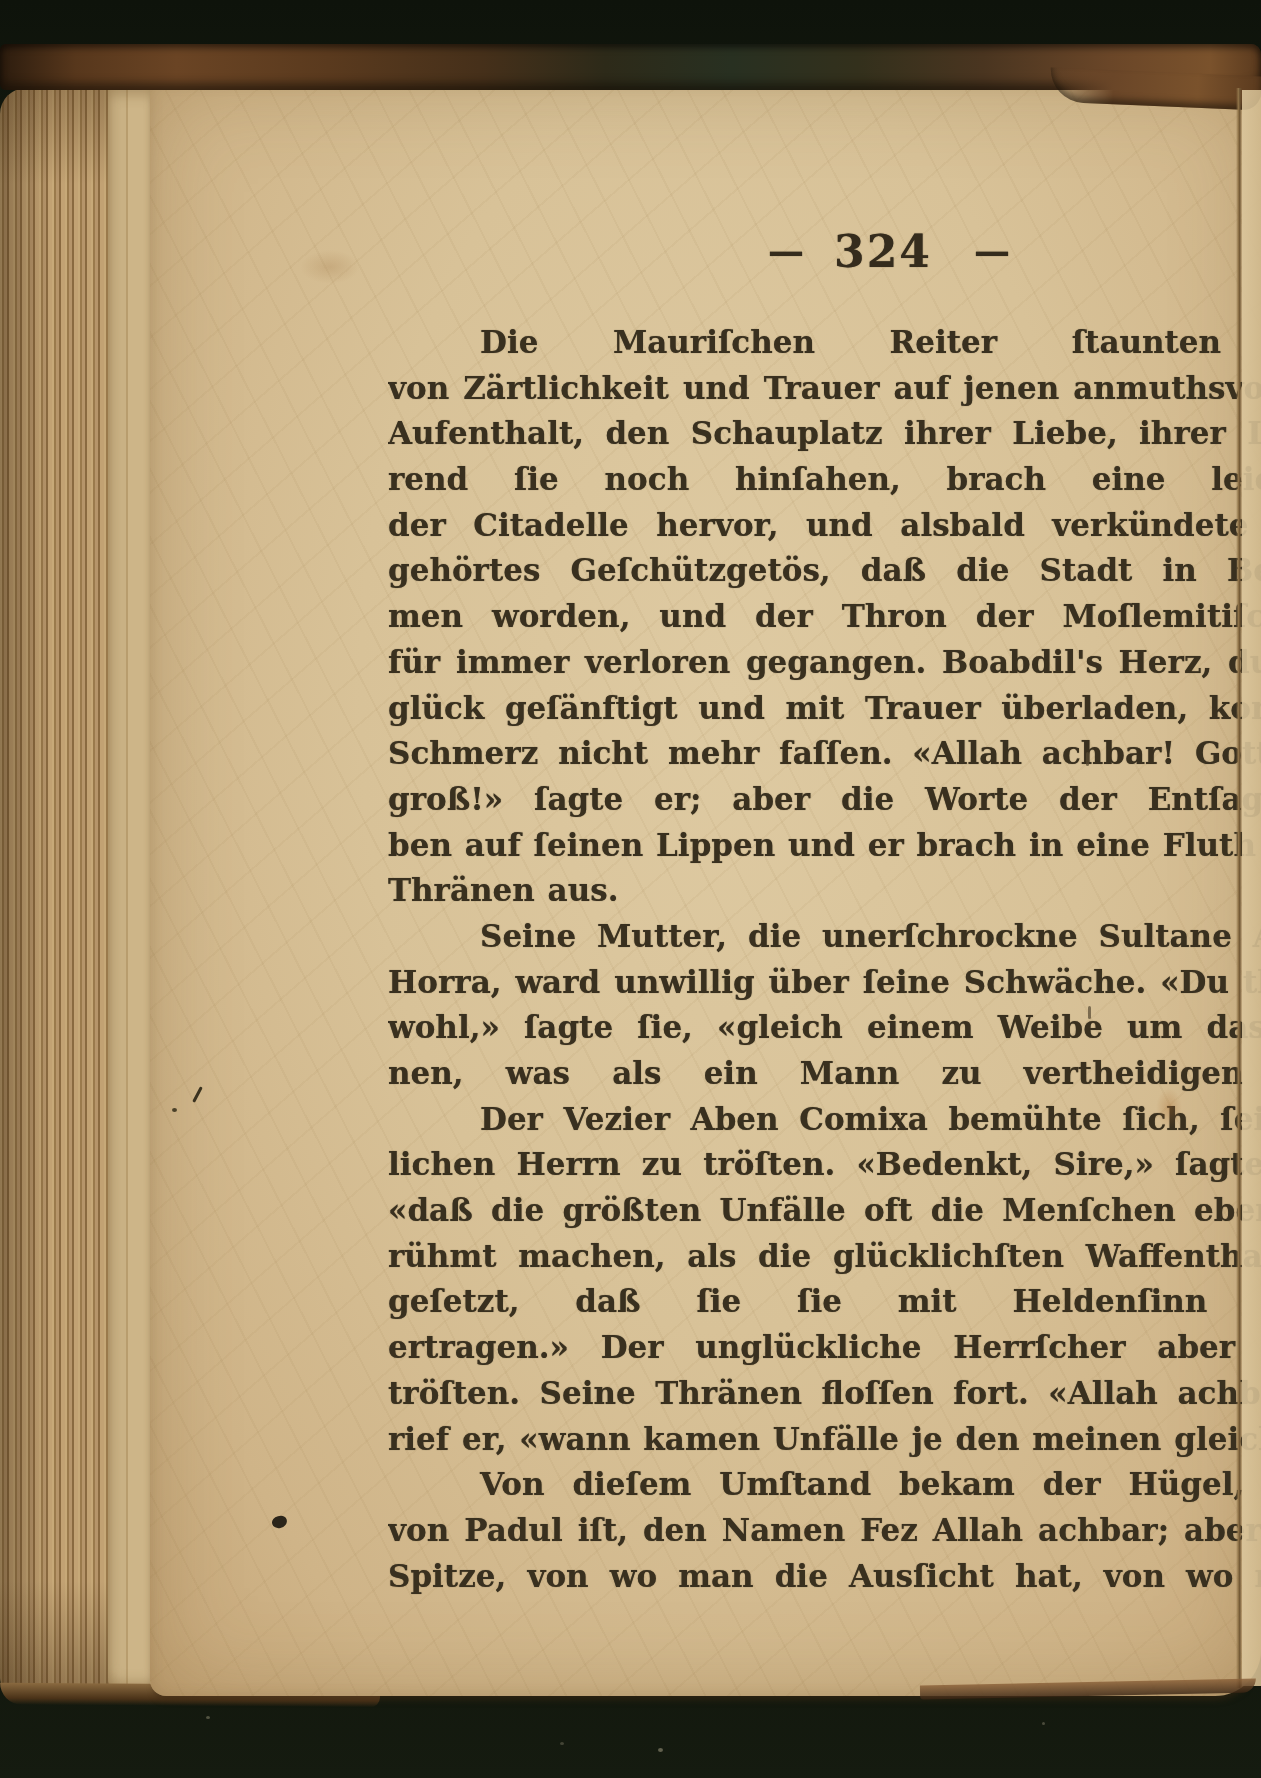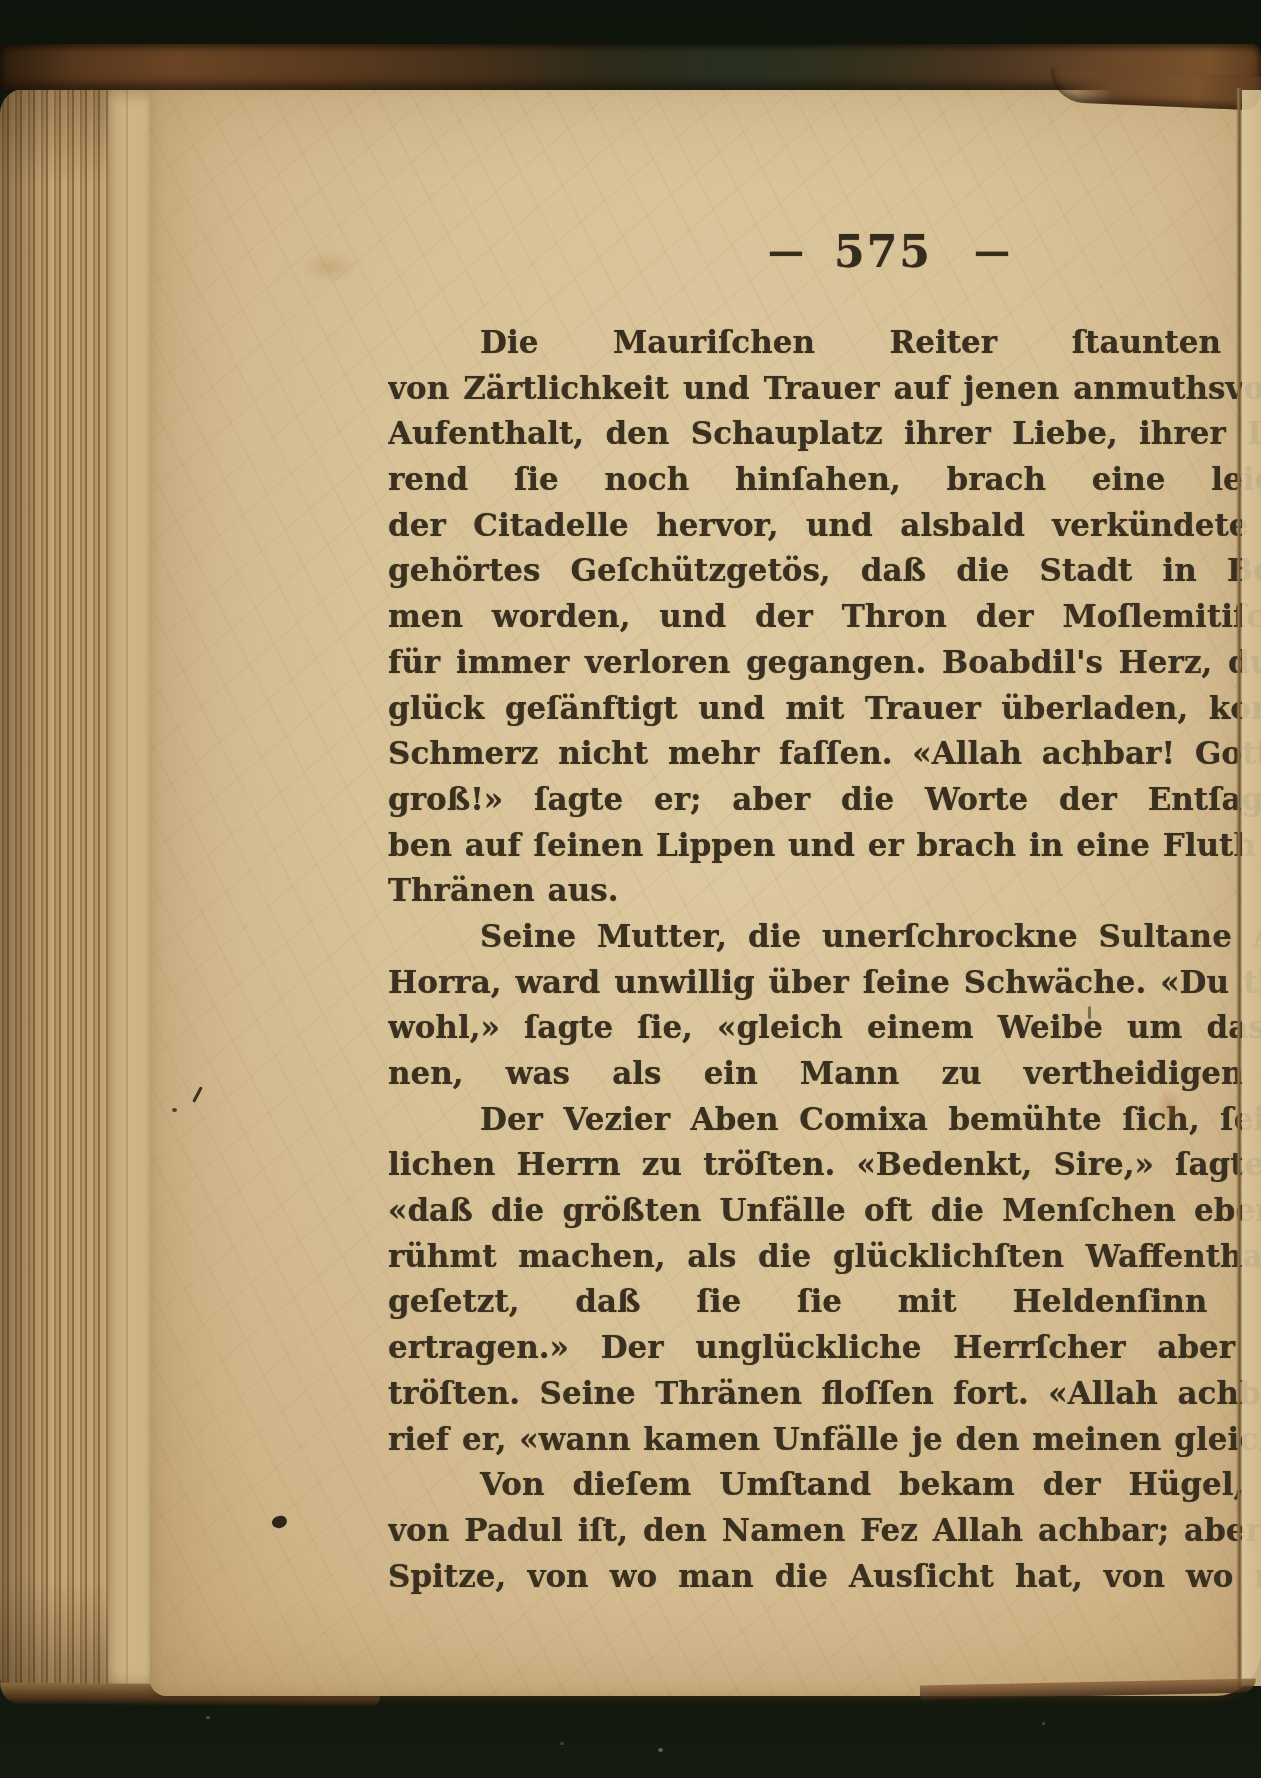--- a/index.html
+++ b/index.html
@@ -89,21 +89,21 @@
 
 <div class="backdrop"></div>
 
 <div class="stack"></div>
 <div class="stack-strip"></div>
 <div class="stack-bottom"></div>
 
 <div class="page">
 
   <div class="header">
-    <span class="dash">—</span><span class="num">575</span><span class="dash">—</span>
+    <span class="dash">—</span><span class="num">324</span><span class="dash">—</span>
   </div>
 
   <div class="textblock">
     <div class="line indent">Die Mauriſchen Reiter ſtaunten in ſchweigendem Kampf</div>
     <div class="line">von Zärtlichkeit und Trauer auf jenen anmuthsvollen</div>
     <div class="line">Aufenthalt, den Schauplatz ihrer Liebe, ihrer Luſt. Wäh=</div>
     <div class="line">rend ſie noch hinſahen, brach eine leichte Rauchwolke aus</div>
     <div class="line">der Citadelle hervor, und alsbald verkündete ein ſchwach</div>
     <div class="line">gehörtes Geſchützgetös, daß die Stadt in Beſitz genom=</div>
     <div class="line">men worden, und der Thron der Moſlemitiſchen Könige</div>

